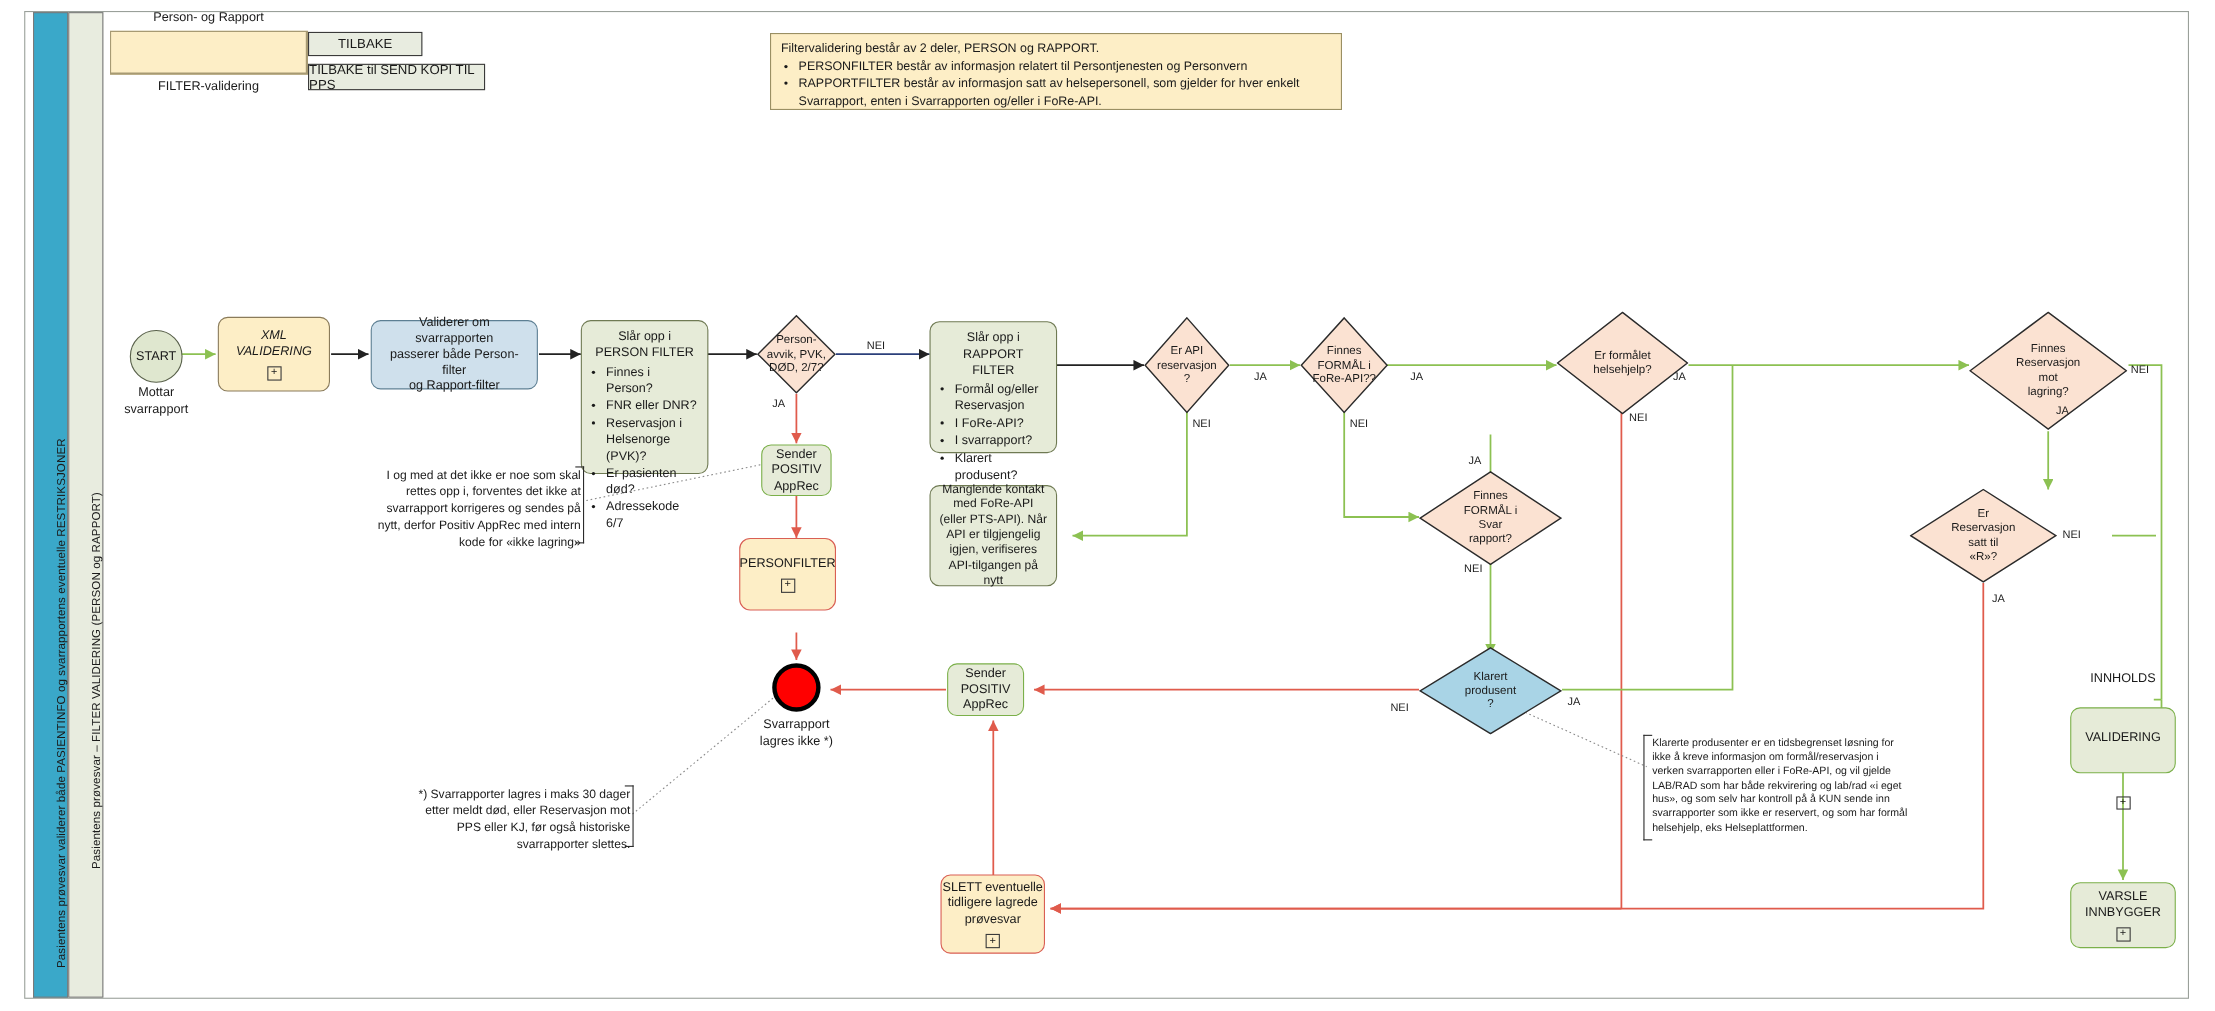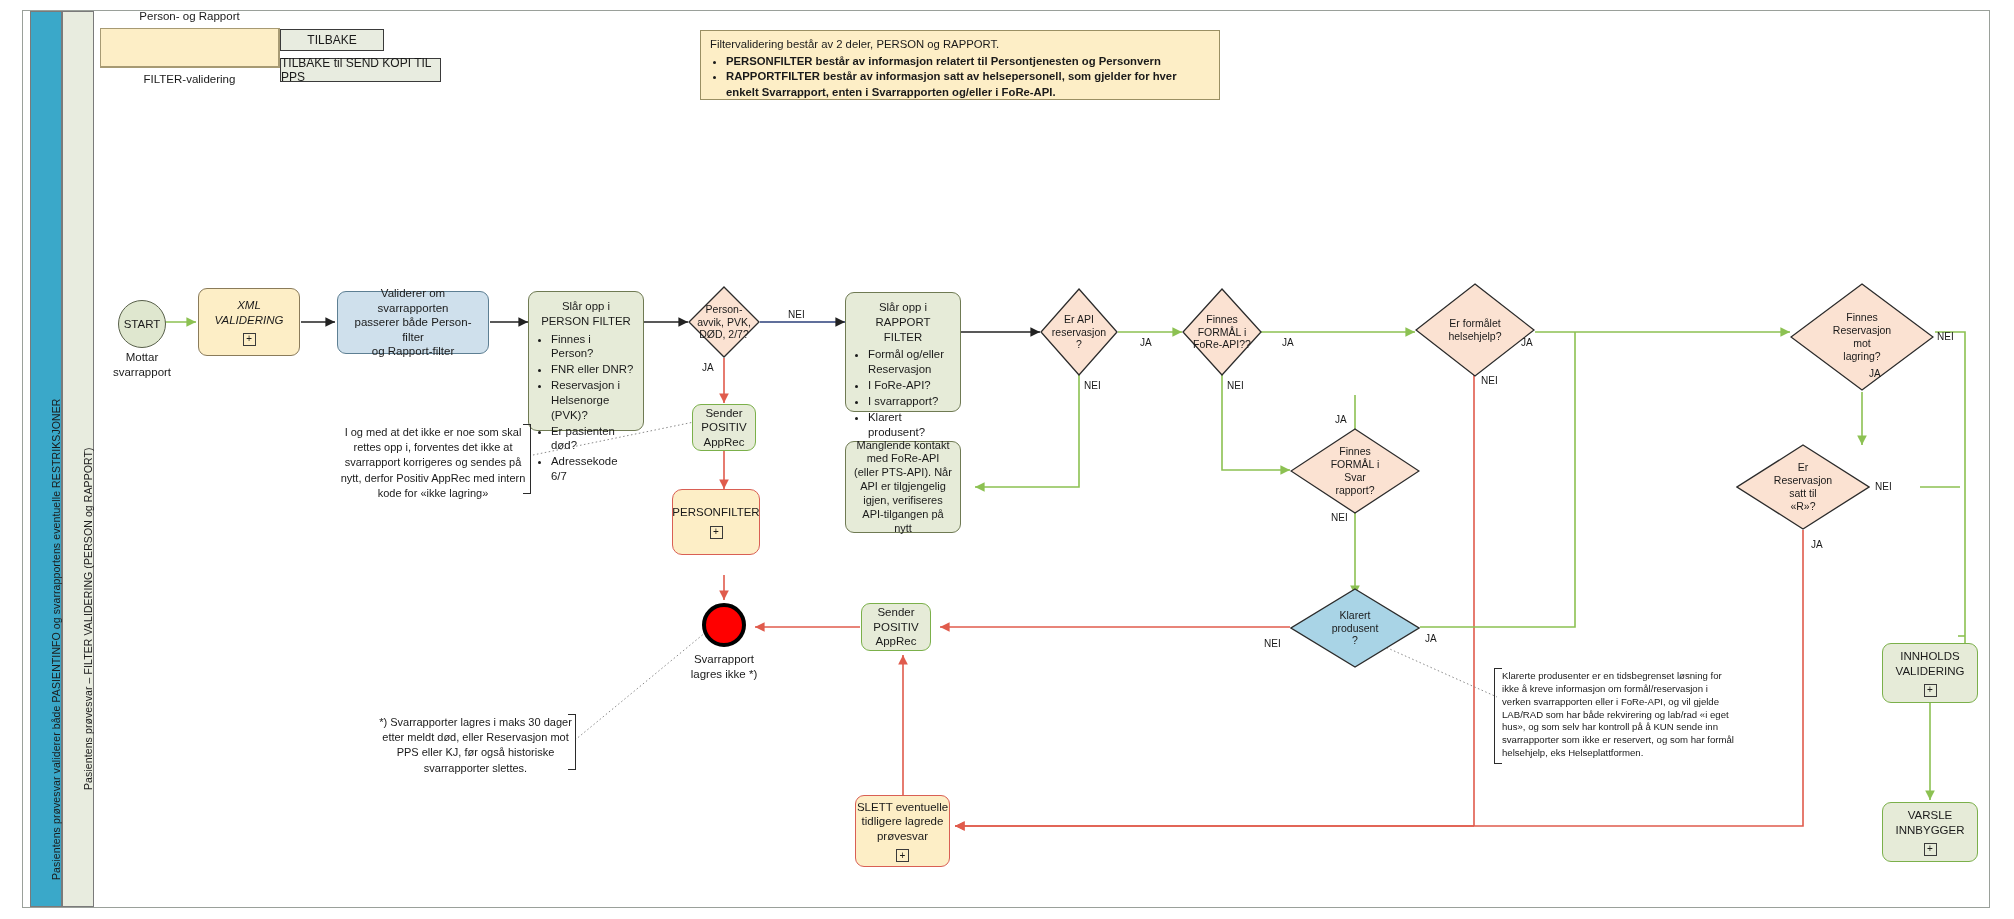--- a/index.html
+++ b/index.html
@@ -44,35 +44,35 @@
   .dia .txt{position:absolute;inset:0;display:flex;align-items:center;justify-content:center;
         text-align:center;font-size:10.5px;line-height:1.22;color:#1a1a1a;}
 
   
   .start-circ{position:absolute;border-radius:50%;background:#dfe7cf;border:1.4px solid #58604a;
         display:flex;align-items:center;justify-content:center;font-size:11.5px;color:#1a1a1a;}
   .end-circ{position:absolute;border-radius:50%;background:#ff0000;border:4px solid #000000;box-sizing:border-box;}
 
   
   .ftxt{position:absolute;font-size:11.5px;color:#1a1a1a;line-height:1.3;text-align:center;}
-  .ftxt-r{text-align:center;}
+  .ftxt-r{text-align:right;}
   .ftxt-l{text-align:left;}
   .edge-lbl{position:absolute;font-size:10px;color:#1a1a1a;}
 
   
   .bracket{position:absolute;border:1.2px solid #2b2b2b;border-left:none;box-sizing:border-box;}
 
   
   .btn{position:absolute;box-sizing:border-box;background:#e8ece0;border:1.4px solid #3a3a3a;
        display:flex;align-items:center;justify-content:center;font-size:12px;color:#1a1a1a;}
 
   
   .legend{position:absolute;box-sizing:border-box;background:#fdeec6;border:1.2px solid #9a8f63;
        font-size:11.3px;color:#1a1a1a;line-height:1.38;padding:6px 9px;}
-  .legend ul{margin:1px 0 0 0;padding-left:16px;list-style:disc;font-weight:bold;}
+  .legend ul{margin:1px 0 0 0;padding-left:16px;list-style:disc;}
   .legend li{margin:0;}
 
   svg.wires{position:absolute;left:0;top:0;width:2014px;height:919px;pointer-events:none;}
 </style>
 </head>
 <body>
 
 <div id="canvas">
 
   <div class="page-border"></div>
@@ -372,21 +372,21 @@
     <div>AppRec</div>
   </div>
 
   <div class="node n-yellow-red" style="left:855px;top:795px;width:95px;height:72px;">
     <div>SLETT eventuelle</div>
     <div>tidligere lagrede</div>
     <div>prøvesvar</div>
     <span class="plus"></span>
   </div>
 
-  <div class="node n-green-bright rr" style="left:1882px;top:643px;width:96px;height:60px;">
+  <div class="node n-green-bright rr" style="left:1882px;top:643px;width:96px;height:60px;gap:40px;">
     <div>INNHOLDS</div>
     <div>VALIDERING</div>
     <span class="plus"></span>
   </div>
 
   <div class="node n-green-bright rr" style="left:1882px;top:802px;width:96px;height:60px;text-align:right;">
     <div>VARSLE</div>
     <div>INNBYGGER</div>
     <span class="plus"></span>
   </div>

